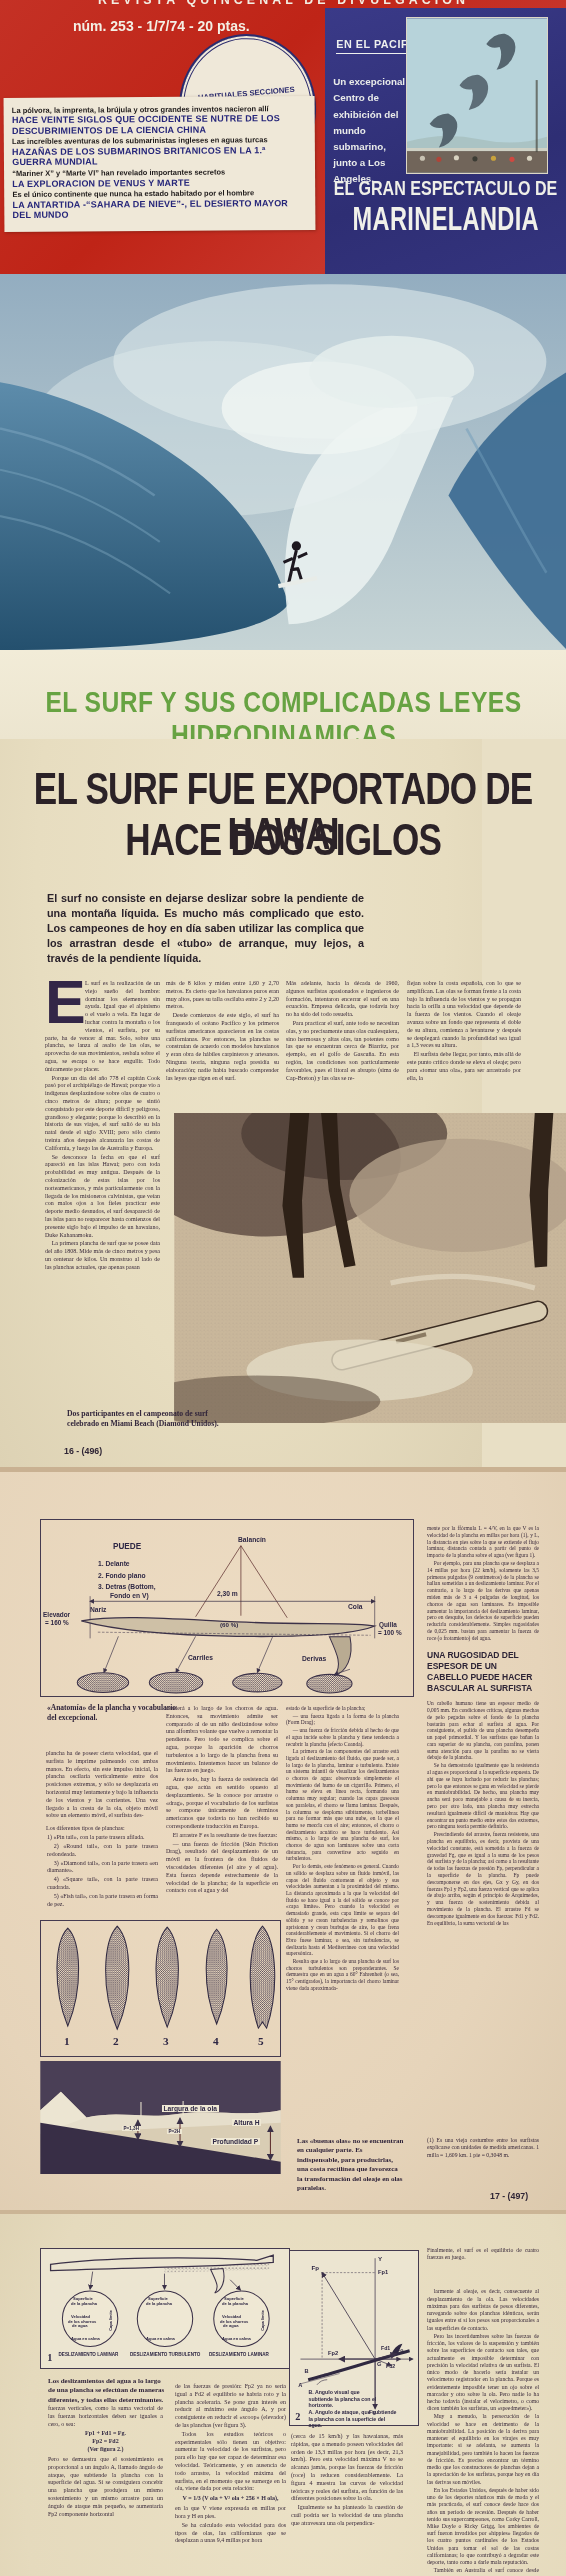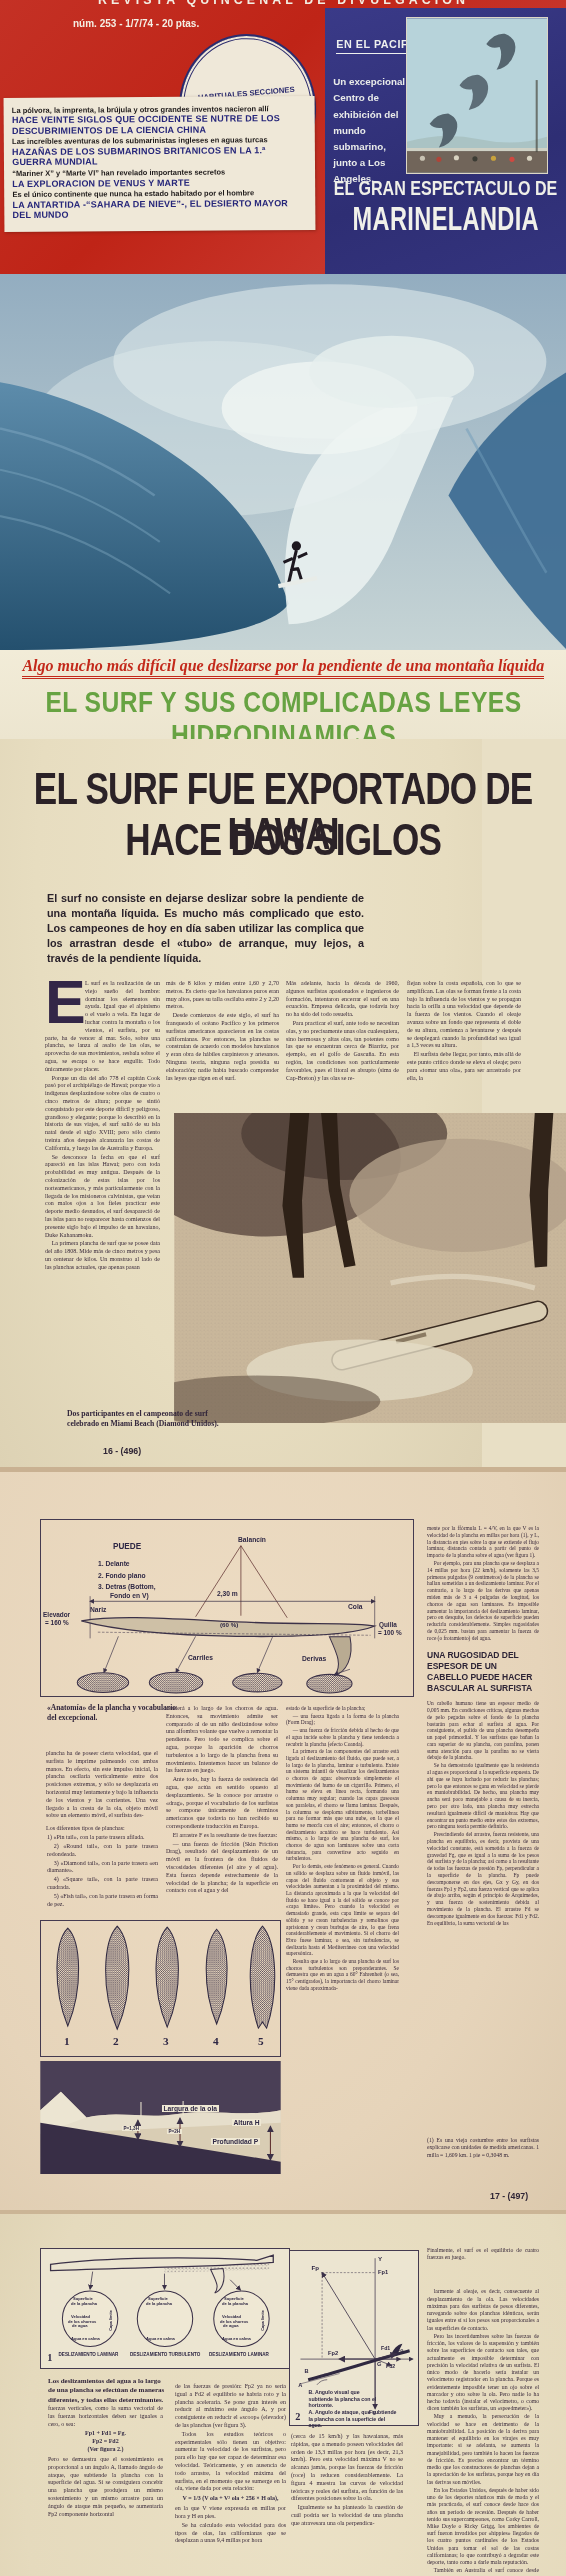--- a/index.html
+++ b/index.html
@@ -4,21 +4,21 @@
 <style>
   html,body{margin:0;padding:0;background:#4a4a4a;}
   #page{position:relative;width:567px;height:3680px;margin:0 auto;overflow:hidden;
         font-family:"Liberation Serif",serif;background:#e8dfc5;}
   .abs{position:absolute;}
   
   .cover{left:0;top:0;width:567px;height:274px;background:linear-gradient(135deg,#c43125 0%,#bf2417 40%,#c8352a 70%,#b32015 100%);}
   .topstrip{left:0;top:0;width:567px;height:6.7px;overflow:hidden;}
   .topstrip div{position:absolute;top:-7.2px;left:0;width:567px;text-align:center;color:#f2ede2;
         font-family:"Liberation Sans",sans-serif;font-weight:bold;font-size:12.4px;letter-spacing:4.1px;white-space:nowrap;}
-  .issue{left:73px;top:17.5px;color:#f4efe4;font-family:"Liberation Sans",sans-serif;font-weight:bold;font-size:10px;}
+  .issue{left:73px;top:17.5px;color:#f4efe4;font-family:"Liberation Sans",sans-serif;font-weight:bold;font-size:14px;}
   .logo{left:3.1px;top:13.4px;color:#f4efe6;font-family:"Liberation Sans",sans-serif;font-weight:bold;
         font-size:96px;letter-spacing:-6.2px;line-height:1;}
   .badge{left:179px;top:34px;width:137px;height:148px;background:#efe8d9;border:2.1px solid #2c2c6e;border-radius:50%;
         box-shadow:inset 0 0 0 2.1px #efe8d9, inset 0 0 0 3.1px #2c2c6e;transform:rotate(-5deg);
         display:flex;flex-direction:column;align-items:center;justify-content:center;text-align:center;
         color:#2c2c6e;font-family:"Liberation Sans",sans-serif;font-weight:bold;padding:5.2px;box-sizing:border-box;}
   .badge .b1{font-size:7.7px;margin-bottom:4.1px;}
   .badge .b2,.badge .b3{font-size:10.3px;line-height:1.25;}
   .navypanel{left:325px;top:8.2px;width:242px;height:266px;background:linear-gradient(160deg,#3a3a88 0%,#2e2e74 60%,#34347e 100%);}
   .pacifico{left:11.3px;top:30px;color:#eef0ee;font-family:"Liberation Sans",sans-serif;font-weight:bold;font-size:10.8px;
@@ -176,21 +176,20 @@
     <ellipse cx="620" cy="260" rx="190" ry="90" fill="#eef4f2" opacity="0.85"></ellipse>
     <ellipse cx="760" cy="190" rx="160" ry="70" fill="#e6efee" opacity="0.8"></ellipse>
     <g>
       <circle cx="575" cy="528" r="9" fill="#1d1820"></circle>
       <path d="M575,536 L566,574 L580,572 M568,552 L550,560 M578,550 L596,542 M566,574 L560,600 M578,572 L586,598" stroke="#1d1820" stroke-width="6" fill="none"></path>
       <path d="M540,606 L615,590" stroke="#e8ece8" stroke-width="8"></path>
     </g>
   </svg>
 
   <section class="abs titleband">
-    <div class="abs kicker"><span>Algo mucho más difícil que deslizarse por la pendiente de una montaña líquida</span></div>
     <div class="abs greentitle">EL SURF Y SUS COMPLICADAS LEYES HIDRODINAMICAS</div>
   </section>
 
   <section class="abs page1">
     <div class="abs hlwrap" style="left:0;top:27px;">EL SURF FUE EXPORTADO DE HAWAI</div>
     <div class="abs hlwrap" style="left:0;top:78px;">HACE DOS SIGLOS</div>
     <div class="abs lead">El surf no consiste en dejarse deslizar sobre la pendiente de una montaña líquida. Es mucho más complicado que esto. Los campeones de hoy en día saben utilizar las complica que los arrastran desde el «tubo» de arranque, muy lejos, a través de la pendiente líquida.</div>
     <div class="abs col" style="left:45px;top:241px;width:115px;height:361px;">
       <div class="dropcap">E</div>
       <div>
@@ -223,21 +222,21 @@
       <path d="M700,0 L690,160 L700,300 L724,298 L726,150 L736,0 Z" fill="#31241a"></path>
       <g transform="rotate(-14 520 430)">
         <rect x="300" y="412" width="430" height="38" rx="19" fill="#d9cdb2" stroke="#3a2c22" stroke-width="3"></rect>
         <rect x="430" y="418" width="60" height="8" fill="#8a7a62"></rect>
       </g>
       <ellipse cx="360" cy="500" rx="220" ry="60" fill="#e4dcc6" opacity="0.8"></ellipse>
       <ellipse cx="160" cy="560" rx="240" ry="50" fill="#5a483c" opacity="0.55"></ellipse>
       <path d="M420,330 Q560,300 700,340" stroke="#e8e0cc" stroke-width="10" fill="none" opacity="0.6"></path>
     </svg>
     <div class="abs cap" style="left:67px;top:670px;width:171px;font-size:7.7px;">Dos participantes en el campeonato de surf celebrado en Miami Beach (Diamond Unidos).</div>
-    <div class="abs pg" style="left:64px;top:707px;margin-left:39px;">16 - (496)</div>
+    <div class="abs pg" style="left:64px;top:707px;">16 - (496)</div>
   </section>
 
   <section class="abs page2">
 
     <div class="abs figbox" style="left:40px;top:47px;width:374px;height:178px;">
       <svg width="372" height="176" viewBox="0 0 722 342">
         <path d="M388,50 L300,188 M388,50 L388,186 M388,50 L478,190" stroke="#5a2b2b" stroke-width="1.4" fill="none"></path>
         <line x1="95" y1="158" x2="648" y2="158" stroke="#3b3148" stroke-width="1.4" marker-start="url(#arr)" marker-end="url(#arr)"></line>
         <line x1="95" y1="148" x2="95" y2="230" stroke="#3b3148" stroke-width="1.2"></line>
         <line x1="648" y1="148" x2="648" y2="230" stroke="#3b3148" stroke-width="1.2"></line>
@@ -291,20 +290,21 @@
         <p>— una fuerza de fricción (Skin Friction Drag), resultado del desplazamiento de un móvil en la frontera de dos fluidos de viscosidades diferentes (el aire y el agua). Esta fuerza depende estrechamente de la velocidad de la plancha; de la superficie en contacto con el agua y del</p>
       </div>
     <div class="abs col" style="left:286px;top:233px;width:113px;height:395px;font-size:5.4px;line-height:1.24;">
         <p>estado de la superficie de la plancha;</p>
         <p>— una fuerza ligada a la forma de la plancha (Form Drag);</p>
         <p>— una fuerza de fricción debida al hecho de que el agua incide sobre la plancha y tiene tendencia a recubrir la plancha (efecto Coanda).</p>
         <p>La primera de las componentes del arrastre está ligada al deslizamiento del fluido, que puede ser, a lo largo de la plancha, laminar o turbulento. Existe un sistema infantil de visualizar los deslizamientos o chorros de agua: observando simplemente el movimiento del humo de un cigarrillo. Primero, el humo se eleva en línea recta, formando una columna muy regular; cuando las capas gaseosas son paralelas, el chorro se llama laminar. Después, la columna se desploma súbitamente, torbellinea para no formar más que una nube, en la que el humo se mezcla con el aire; entonces, el chorro o deslizamiento acuático se hace turbulento. Así mismo, a lo largo de una plancha de surf, los chorros de agua son laminares sobre una corta distancia, para convertirse acto seguido en turbulentos.</p>
         <p>Por lo demás, este fenómeno es general. Cuando un sólido se desplaza sobre un fluido inmóvil, las capas del fluido contornean el objeto y sus velocidades aumentan a la proximidad del mismo. La distancia aproximada a la que la velocidad del fluido se hace igual a la del sólido se conoce por «capa límite». Pero cuando la velocidad es demasiado grande, esta capa límite se separa del sólido y se crean turbulencias y remolinos que aprisionan y crean burbujas de aire, lo que frena considerablemente el movimiento. Si el chorro del Ebro fuese laminar, o sea, sin turbulencias, se deslizaría hasta el Mediterráneo con una velocidad supersónica.</p>
         <p>Resulta que a lo largo de una plancha de surf los chorros turbulentos son preponderantes. Se demuestra que en un agua a 60° Fahrenheit (o sea, 15° centígrados), la importancia del chorro laminar viene dada aproximada-</p>
       </div>
+    <div class="abs cap" style="left:297px;top:665px;width:108px;font-size:7px;">Las «buenas olas» no se encuentran en cualquier parte. Es indispensable, para producirlas, una costa rectilínea que favorezca la transformación del oleaje en olas paralelas.</div>
     <div class="abs col" style="left:427px;top:53px;width:112px;height:573px;font-size:5.4px;line-height:1.26;">
       <div>
           <p>mente por la ffórmula L = 4/V, en la que V es la velocidad de la plancha en millas por hora (1), y L, la distancia en pies sobre la que se extiende el flujo laminar, distancia contada a partir del punto de impacto de la plancha sobre el agua (ver figura 1).</p>
           <p>Por ejemplo, para una plancha que se desplaza a 14 millas por hora (22 km/h), solamente las 3,5 primeras pulgadas (9 centímetros) de la plancha se hallan sometidas a un deslizamiento laminar. Por el contrario, a lo largo de las derivas que apenas miden más de 3 a 4 pulgadas de longitud, los chorros de agua son laminares. Es imposible aumentar la importancia del deslizamiento laminar, pero en desquite, los defectos de superficie pueden reducirla considerablemente. Simples rugosidades de 0,025 mm. bastan para aumentar la fuerza de roce (o frotamiento) del agua.</p>
         </div>
       <h3 class="subhead4">UNA RUGOSIDAD DEL ESPESOR DE UN CABELLO PUEDE HACER BASCULAR AL SURFISTA</h3>
       <div>
           <p>Un cabello humano tiene un espesor medio de 0,005 mm. En condiciones críticas, algunas mechas de pelo pegadas sobre el fondo de la plancha bastarán para echar al surfista al agua. Por consiguiente, el pulido de una plancha desempeña un papel primordial. Y los surfistas que bañan la cara superior de su plancha, con parafina, ponen suma atención para que la parafina no se vierta debajo de la plancha.</p>
           <p>Se ha demostrado igualmente que la resistencia al agua es proporcional a la superficie expuesta. De ahí que se haya luchado por reducir las planchas; pero lo que entonces se gana en velocidad se pierde en maniobrabilidad. De hecho, una plancha muy ancha será poco manejable a causa de su inercia, pero por otro lado, una plancha muy estrecha resultará igualmente difícil de maniobrar. Hay que encontrar un punto medio entre estos dos extremos, pero ninguna teoría permite definirlo.</p>
           <p>Prescindiendo del arrastre, fuerza resistente, una plancha en equilibrio, es decir, provista de una velocidad constante, está sometida a la fuerza de gravedad Fg, que es igual a la suma de los pesos del surfista y de la plancha; así como a la resultante de todas las fuerzas de presión Fp, perpendicular a la superficie de la plancha. Fp puede descomponerse en dos ejes, Gx y Gy, en dos fuerzas Fp1 y Fp2, una fuerza vertical que se aplica de abajo arriba, según el principio de Arquímedes, y una fuerza de sostenimiento debida al movimiento de la plancha. El arrastre Fd se descompone igualmente en dos fuerzas: Fd1 y Fd2. En equilibrio, la suma vectorial de las</p>

